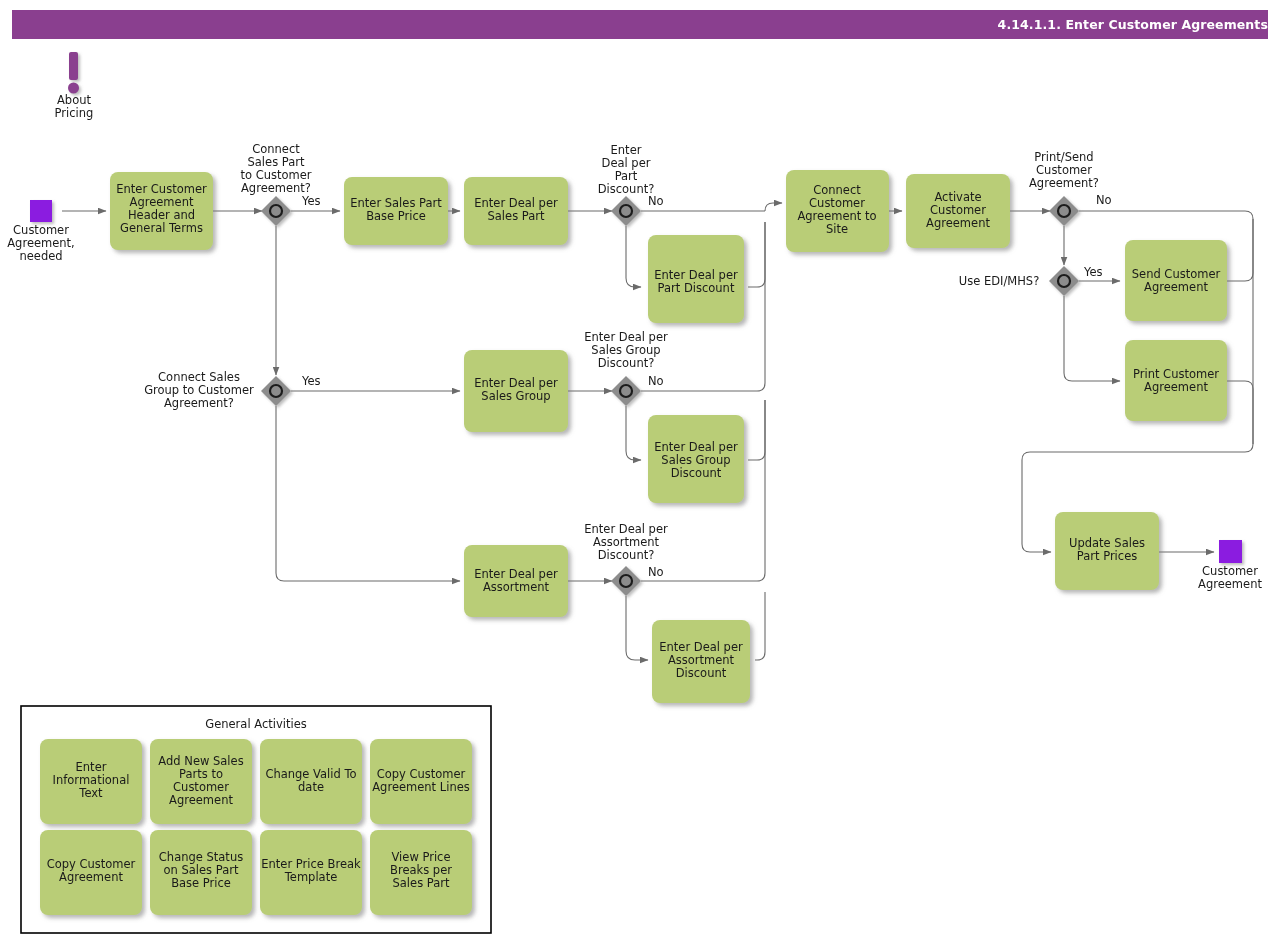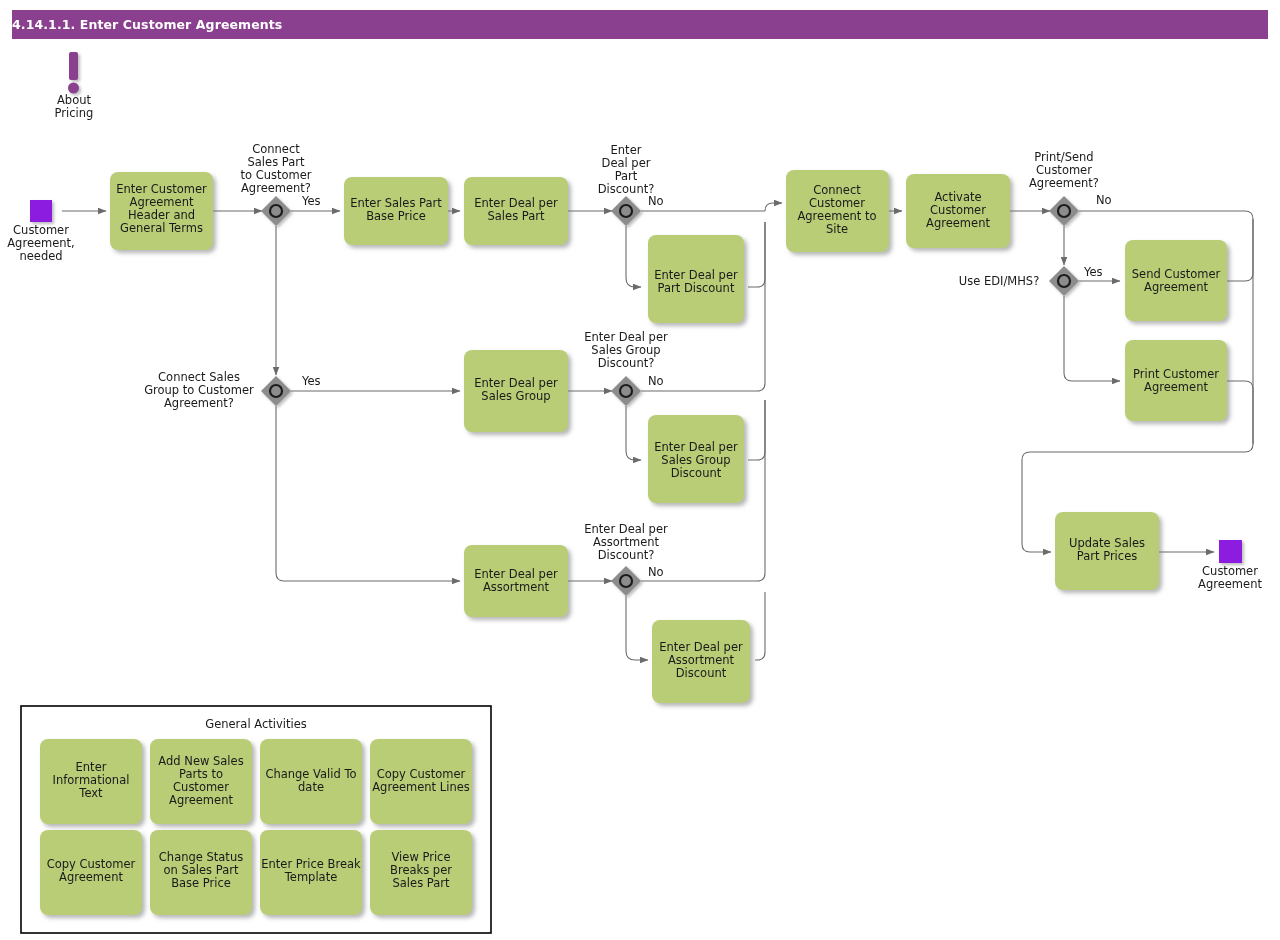--- a/index.html
+++ b/index.html
@@ -18,21 +18,21 @@
   }
   #title-bar {
     position: absolute;
     left: 12px;
     top: 10px;
     width: 1256px;
     height: 29px;
     background: #8a3f8f;
     display: flex;
     align-items: center;
-    justify-content: flex-start;
+    justify-content: flex-end;
   }
   #title-bar .title-text {
     color: #ffffff;
     font-family: "DejaVu Sans", sans-serif;
     font-weight: bold;
     font-size: 12.5px;
     letter-spacing: 0.1px;
   }
   svg.flow {
     position: absolute;

